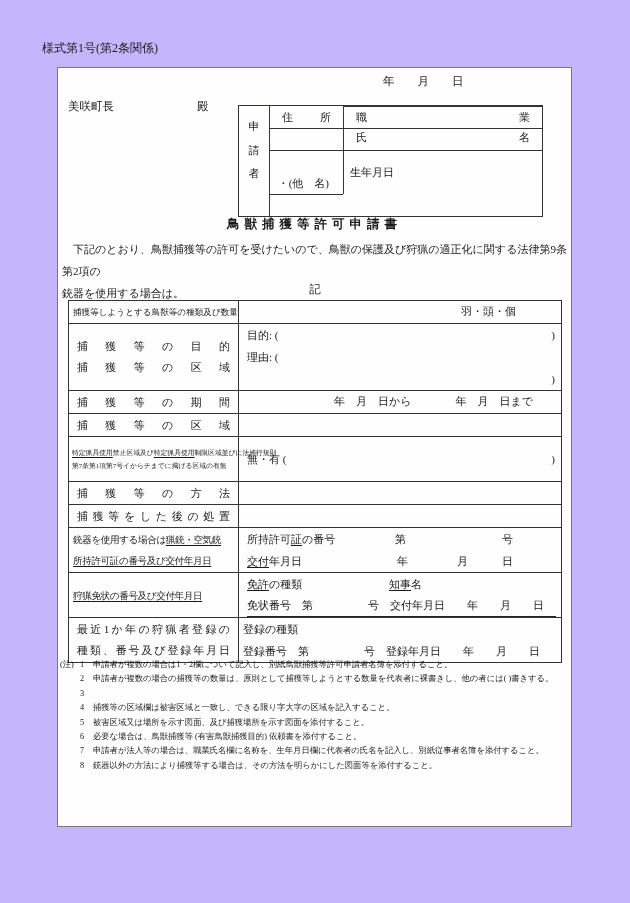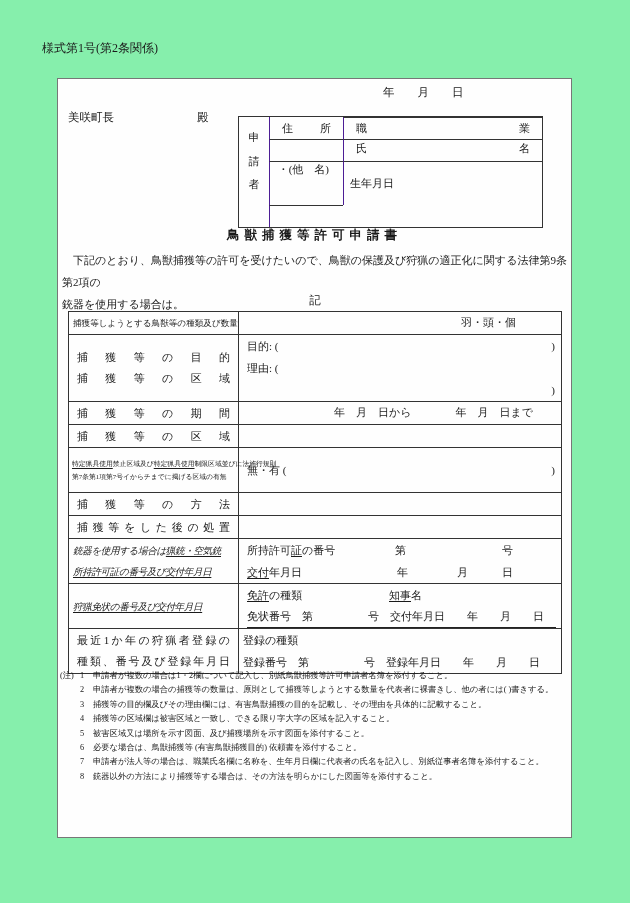--- a/index.html
+++ b/index.html
@@ -1,62 +1,62 @@
 <!DOCTYPE html>
 <html><head>
 <meta charset="utf-8">
 <style>
   html,body{margin:0;padding:0;}
   body{
     font-family:"Liberation Serif","DejaVu Serif",serif;
     color:#1a1a1a;
     background:#f7f7f7;
   }
-  .page{position:relative;width:630px;height:903px;background:#86efac;overflow:hidden;}
+  .page{position:relative;width:630px;height:903px;background:#c4b5fd;overflow:hidden;}
   .form-code{position:absolute;left:42px;top:40px;font-size:12px;}
-  .box{position:absolute;left:57px;top:78px;width:515px;height:760px;border:1px solid #777;box-sizing:border-box;background:#fefefe;}
+  .box{position:absolute;left:57px;top:67px;width:515px;height:760px;border:1px solid #777;box-sizing:border-box;background:#fefefe;}
 
   
   .date-line{position:absolute;left:325px;top:6px;font-size:11.5px;}
   .addressee{position:absolute;left:10px;top:31px;font-size:11.5px;}
   .honorific{position:absolute;left:139px;top:31px;font-size:11.5px;}
 
   
   .app-table{position:absolute;left:180px;top:37px;width:305px;display:grid;
     grid-template-columns:30px 74px 199px;grid-template-rows:22px 22px 44px 22px;
     border:1px solid #333;box-sizing:border-box;font-size:11px;}
   .app-table > div{box-sizing:border-box;}
   .cell-bl{border-left:1px solid #4c1d95;}
   .cell-bt{border-top:1px solid #333;}
   .group-cell{grid-row:1/5;display:flex;flex-direction:column;align-items:center;justify-content:space-evenly;padding:4px 0 26px 0;}
   .lab-cell{display:flex;align-items:center;}
   .lab-in{width:100%;padding:0 12px;}
   .jl{text-align:justify;text-align-last:justify;}
   .tel-cell{display:flex;align-items:center;justify-content:center;font-size:10.5px;}
-  .name-cell{display:flex;flex-direction:column;align-items:flex-end;padding:0 14px 3px 0;}
+  .name-cell{display:flex;flex-direction:column;justify-content:flex-end;align-items:flex-end;padding:0 14px 3px 0;}
   .lab-top{align-items:flex-start;padding-top:1px;}
 
   
   .doc-title{position:absolute;left:0;right:0;top:148px;text-align:center;font-weight:bold;font-size:12.5px;letter-spacing:5px;}
   .intro{position:absolute;left:4px;top:170px;width:506px;font-size:11px;line-height:22px;}
   .intro .l1{text-indent:11px;}
   .ki{position:absolute;left:10px;top:214px;width:494px;text-align:center;font-size:11.5px;}
 
   
   .mt{position:absolute;left:10px;top:232px;width:494px;border:1px solid #333;box-sizing:border-box;font-size:11px;}
   .mrow{display:flex;border-top:1px solid #333;}
   .mrow:first-child{border-top:none;}
   .h22{height:22px;}
   .h44{height:44px;}
   .h66{height:66px;}
   .lc{width:170px;border-right:1px solid #333;box-sizing:border-box;display:flex;flex-direction:column;justify-content:center;}
   .rc{flex:1;position:relative;box-sizing:border-box;}
   .lbl{padding:0 8px;font-size:11px;line-height:21px;}
   .sp-label{font-size:8.6px;padding:0 4px;line-height:21px;white-space:nowrap;}
-  .glbl{font-size:9.6px;letter-spacing:-0.4px;line-height:21px;padding:0 4px;white-space:nowrap;font-style:italic;}
+  .glbl{font-size:9.6px;letter-spacing:-0.4px;line-height:21px;padding:0 4px;white-space:nowrap;}
   .tool-lbl{font-size:6.8px;line-height:13px;padding:0 3px;white-space:nowrap;}
   .ln{position:relative;height:22px;line-height:22px;}
   .ln44{position:relative;height:44px;line-height:44px;font-family:Liberation Serif, serif;}
   .abs{position:absolute;top:0;}
   .right-edge{position:absolute;top:0;right:6px;}
   .unit{text-align:right;padding-right:45px;line-height:21px;}
   .period-val{padding-left:95px;line-height:21px;white-space:nowrap;}
   .u{text-decoration:underline;text-underline-offset:2px;}
   .ul-line{margin:0 5px 0 8px;border-bottom:1px solid #222;height:21px;line-height:21px;white-space:nowrap;}
   .plain-line{margin-left:4px;height:22px;line-height:22px;white-space:nowrap;}
@@ -245,21 +245,20 @@
         <span class="n-mark">(注)</span>
         <span class="n-num">1</span>
         <span>申請者が複数の場合は1・2欄について記入し、別紙鳥獣捕獲等許可申請者名簿を添付すること。</span>
       </div>
       <div class="note-row">
         <span class="n-num">2</span>
         <span>申請者が複数の場合の捕獲等の数量は、原則として捕獲等しようとする数量を代表者に裸書きし、他の者には( )書きする。</span>
       </div>
       <div class="note-row">
         <span class="n-num">3</span>
-        <span>捕獲等の目的欄及びその理由欄には、有害鳥獣捕獲の目的を記載し、その理由を具体的に記載すること。</span>
       </div>
       <div class="note-row">
         <span class="n-num">4</span>
         <span>捕獲等の区域欄は被害区域と一致し、できる限り字大字の区域を記入すること。</span>
       </div>
       <div class="note-row">
         <span class="n-num">5</span>
         <span>被害区域又は場所を示す図面、及び捕獲場所を示す図面を添付すること。</span>
       </div>
       <div class="note-row">

